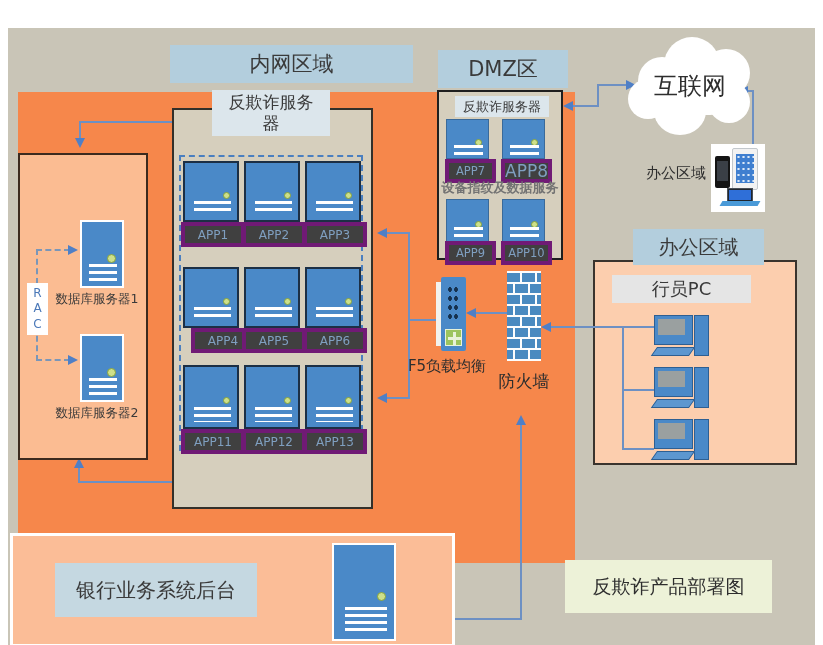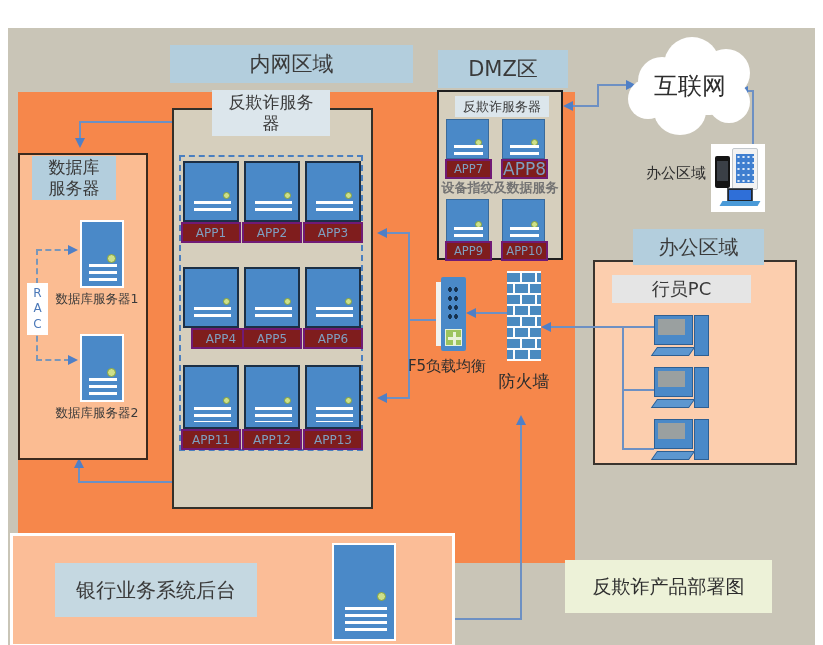--- a/index.html
+++ b/index.html
@@ -15,21 +15,21 @@
   .ah.l{border-top:5px solid transparent;border-bottom:5px solid transparent;border-right:10px solid #4f7fc6;}
   .ah.r{border-top:5px solid transparent;border-bottom:5px solid transparent;border-left:10px solid #4f7fc6;}
   .ah.u{border-left:5px solid transparent;border-right:5px solid transparent;border-bottom:10px solid #4f7fc6;}
   .ah.d{border-left:5px solid transparent;border-right:5px solid transparent;border-top:10px solid #4f7fc6;}
   
   .srv{position:absolute;background:#4a89c8;}
   .srv .dot{position:absolute;right:14%;top:50%;width:7px;height:7px;border-radius:50%;background:#cde08a;border:1px solid #86a23e;}
   .srv .lines{position:absolute;left:18%;right:12%;top:66%;height:26%;background:repeating-linear-gradient(to bottom,#fff 0 3px,transparent 3px 7px);}
   .srv.sm .dot{width:5px;height:5px;}
   
-  .apptag{position:absolute;background:#7f1d1d;color:#7f9fc0;font-size:12px;display:flex;align-items:center;justify-content:center;border:2px solid #701a75;}
+  .apptag{position:absolute;background:#404040;color:#7f9fc0;font-size:12px;display:flex;align-items:center;justify-content:center;border:4px solid #701a75;}
   
   .fw{position:absolute;background:#fdfdfd;overflow:hidden;padding-top:2px;}
   .fw-row{height:9px;display:flex;gap:2px;margin-bottom:2px;}
   .fw-row .b{width:13px;flex:none;background:#4a8ac0;}
   .fw-row:nth-child(even){margin-left:-7px;}
   
   .pc{position:absolute;}
   .pc .mon{position:absolute;left:0;top:0;width:37px;height:28px;background:#4a89c8;border:1px solid #2e5f92;}
   .pc .scr{position:absolute;left:4px;top:4px;width:27px;height:16px;background:#9aa0a0;}
   .pc .tw{position:absolute;left:40px;top:0;width:13px;height:39px;background:#4a89c8;border:1px solid #2e5f92;}
@@ -130,22 +130,20 @@
     </div>
   <div class="srv sm" style="left:305px;top:345px;width:52px;height:60px;border:2px solid #1c2f45;z-index:4;">
       <span class="dot"></span>
       <span class="lines"></span>
     </div>
   <div class="apptag" style="left:181px;top:409px;width:56px;height:17px;z-index:4;">APP11</div>
   <div class="apptag" style="left:242px;top:409px;width:56px;height:17px;z-index:4;">APP12</div>
   <div class="apptag" style="left:303px;top:409px;width:56px;height:17px;z-index:4;">APP13</div>
 
   <div class="abs" style="left:18px;top:133px;width:130px;height:307px;background:#fbbc92;border:2px solid #3c2a1e;z-index:2;"></div>
-  <div class="abs lbl bluelbl" style="left:32px;top:136px;width:84px;height:44px;font-size:17px;line-height:1.25;z-index:4;">数据库
-服务器</div>
 
   <div class="ln dash" style="left:36px;top:229px;width:0;height:112px;border-left:2px dashed #7a96b8;z-index:3;"></div>
   <div class="ln dash" style="left:36px;top:229px;width:34px;height:0;border-top:2px dashed #7a96b8;z-index:3;"></div>
   <div class="ah r" style="left:68px;top:225px;z-index:3;"></div>
   <div class="ln dash" style="left:36px;top:339px;width:34px;height:0;border-top:2px dashed #7a96b8;z-index:3;"></div>
   <div class="ah r" style="left:68px;top:335px;z-index:3;"></div>
   <div class="abs lbl" style="left:27px;top:263px;width:21px;height:52px;background:#fff;color:#4a78b8;font-size:12px;line-height:1.3;z-index:4;">R
 A
 C</div>
   <div class="srv" style="left:80px;top:200px;width:40px;height:64px;border:2px solid #fff;z-index:4;">

